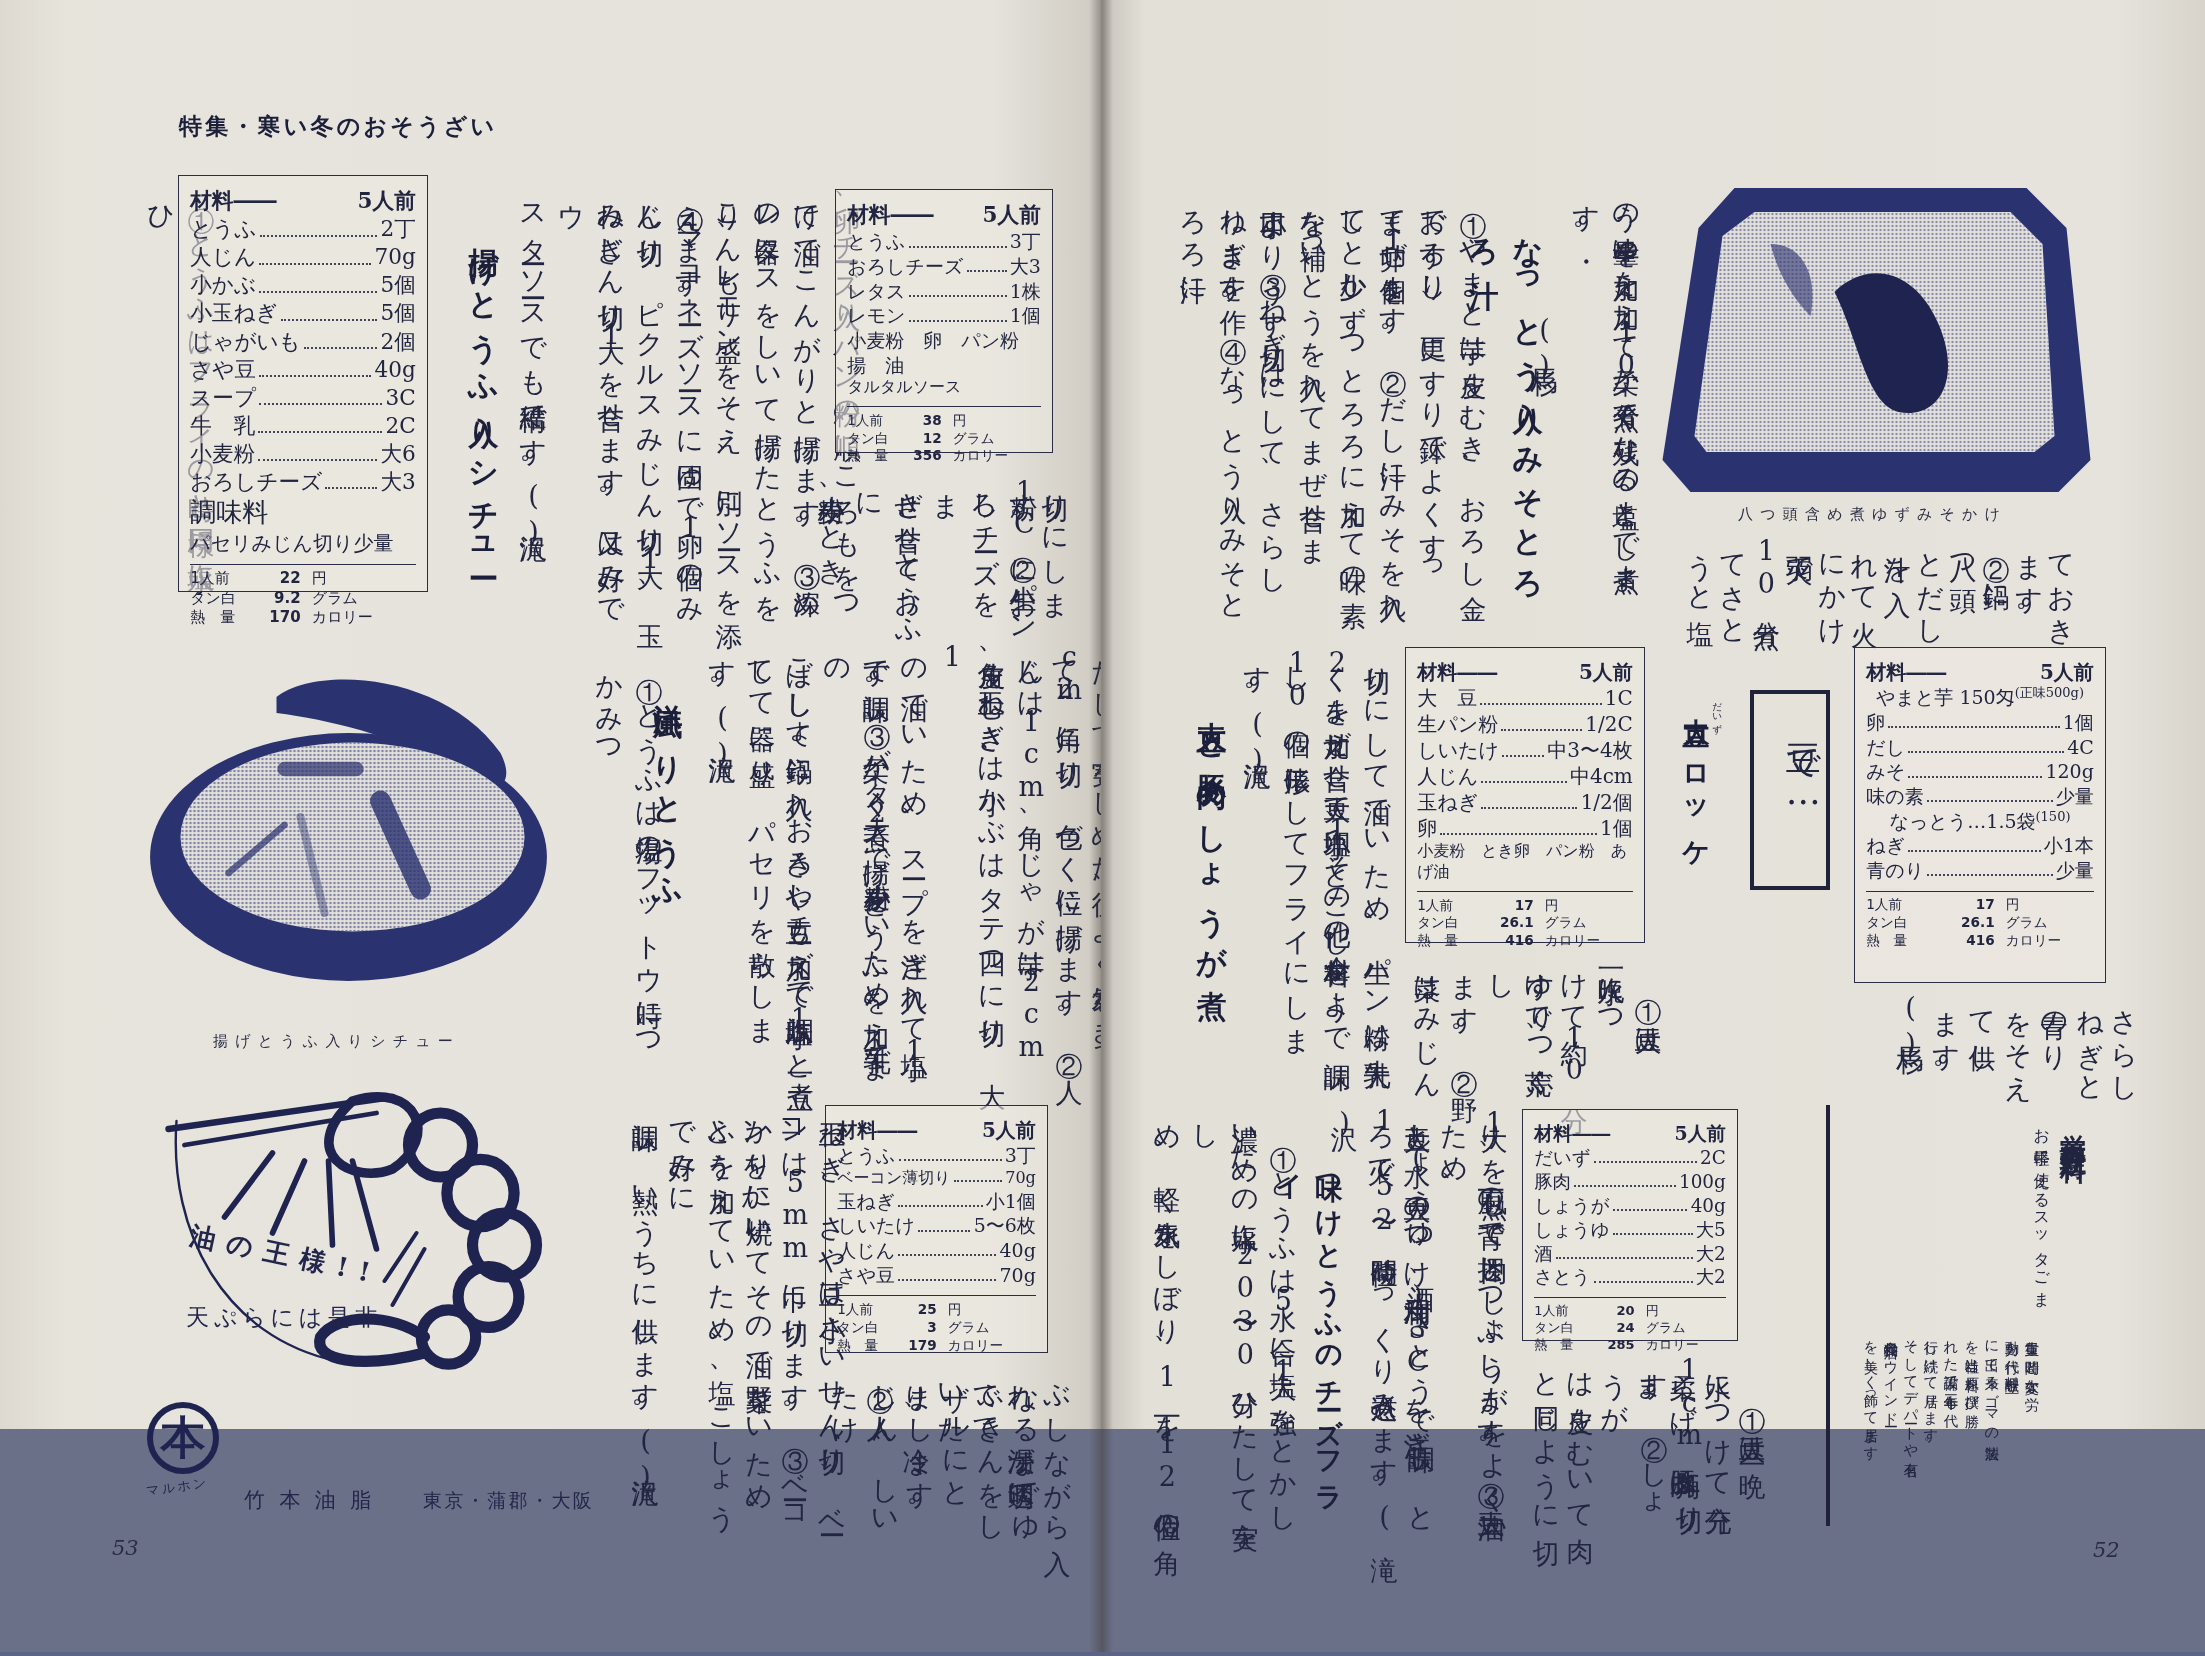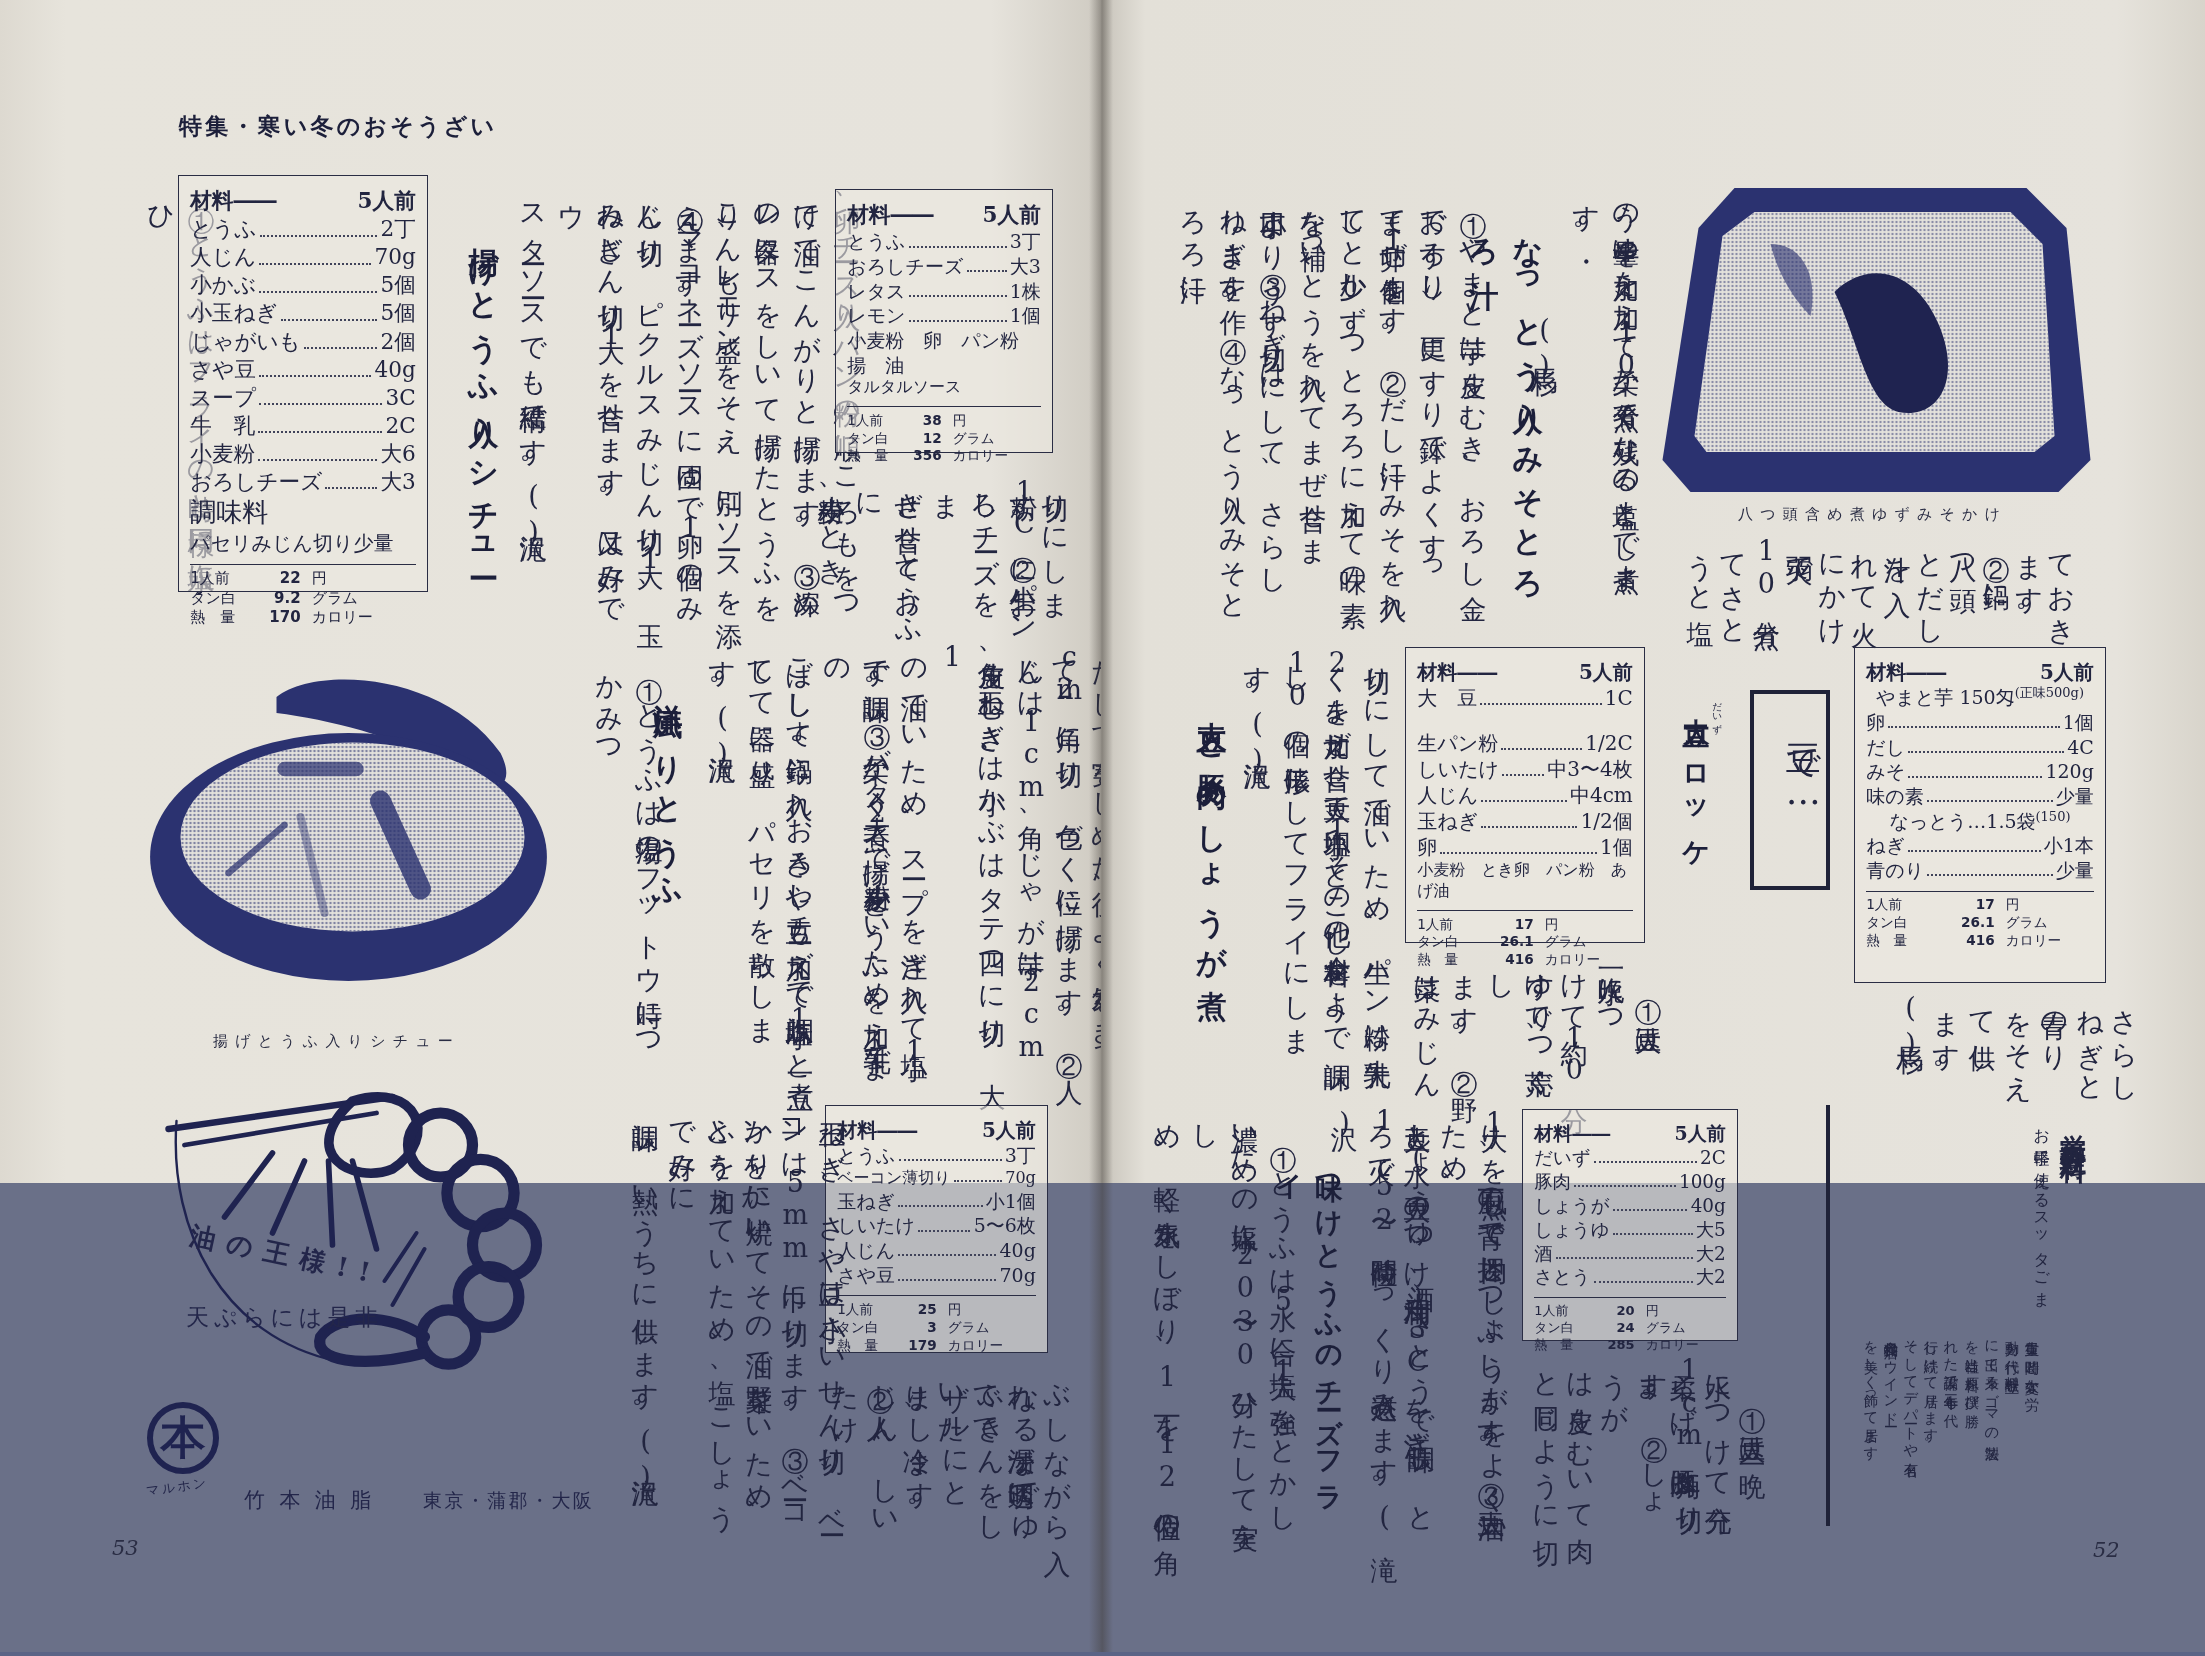--- a/index.html
+++ b/index.html
@@ -1,19 +1,19 @@
 <!DOCTYPE html>
 <html style="font-size:13px"><head>
 <meta charset="utf-8">
 <style>
   * { box-sizing: border-box; margin: 0; padding: 0; }
   html, body { width: 2205px; height: 1657px; overflow: hidden; background: #6a7088; }
   body { font-family: "DejaVu Serif", serif; color: #222540; position: relative; }
 
-  .page { position: absolute; top: 0; height: 1183px; background: #e5e2da; }
+  .page { position: absolute; top: 0; height: 1429px; background: #e5e2da; }
   .page.left { left: 0; width: 1101px; background: linear-gradient(90deg, #ddd9d0 0%, #e7e4dc 6%, #e6e3dc 90%, #cfcbc2 100%); }
   .page.right { left: 1101px; width: 1104px; background: linear-gradient(90deg, #c7c3ba 0%, #e3e0d8 4%, #e6e3dc 92%, #d8d4cb 100%); }
   .gutter { position: absolute; left: 1089px; top: 0; width: 24px; height: 1657px;
             background: linear-gradient(90deg, rgba(0,0,0,0) 0%, rgba(60,55,50,.35) 45%, rgba(60,55,50,.45) 55%, rgba(0,0,0,0) 100%); }
   .bottom-edge { position: absolute; left: 0; bottom: 0; width: 2205px; height: 4.8px; background: #5b6486; }
 
   .abs { position: absolute; }
 
   
   .vt { writing-mode: vertical-rl; text-orientation: upright; position: absolute; line-height: 1.48; letter-spacing: 1.6px; }
@@ -385,21 +385,21 @@
   <div class="ibox" style="left:304px; top:647px; width:240px; height:296px;">
     <div class="ihead" style="font-size:20px;">
         <span>材料――</span>
         <span>5人前</span>
       </div>
     <div class="irow" style="font-size:20px;">
         <span>大　豆</span>
         <span class="dots"></span>
         <span>1C</span>
       </div>
-    <div class="irow" style="font-size:20px;margin-top:19px;">
+    <div class="irow" style="font-size:20px;">
         <span>生パン粉</span>
         <span class="dots"></span>
         <span>1/2C</span>
       </div>
     <div class="irow" style="font-size:20px;">
         <span>しいたけ</span>
         <span class="dots"></span>
         <span>中3〜4枚</span>
       </div>
     <div class="irow" style="font-size:20px;">

